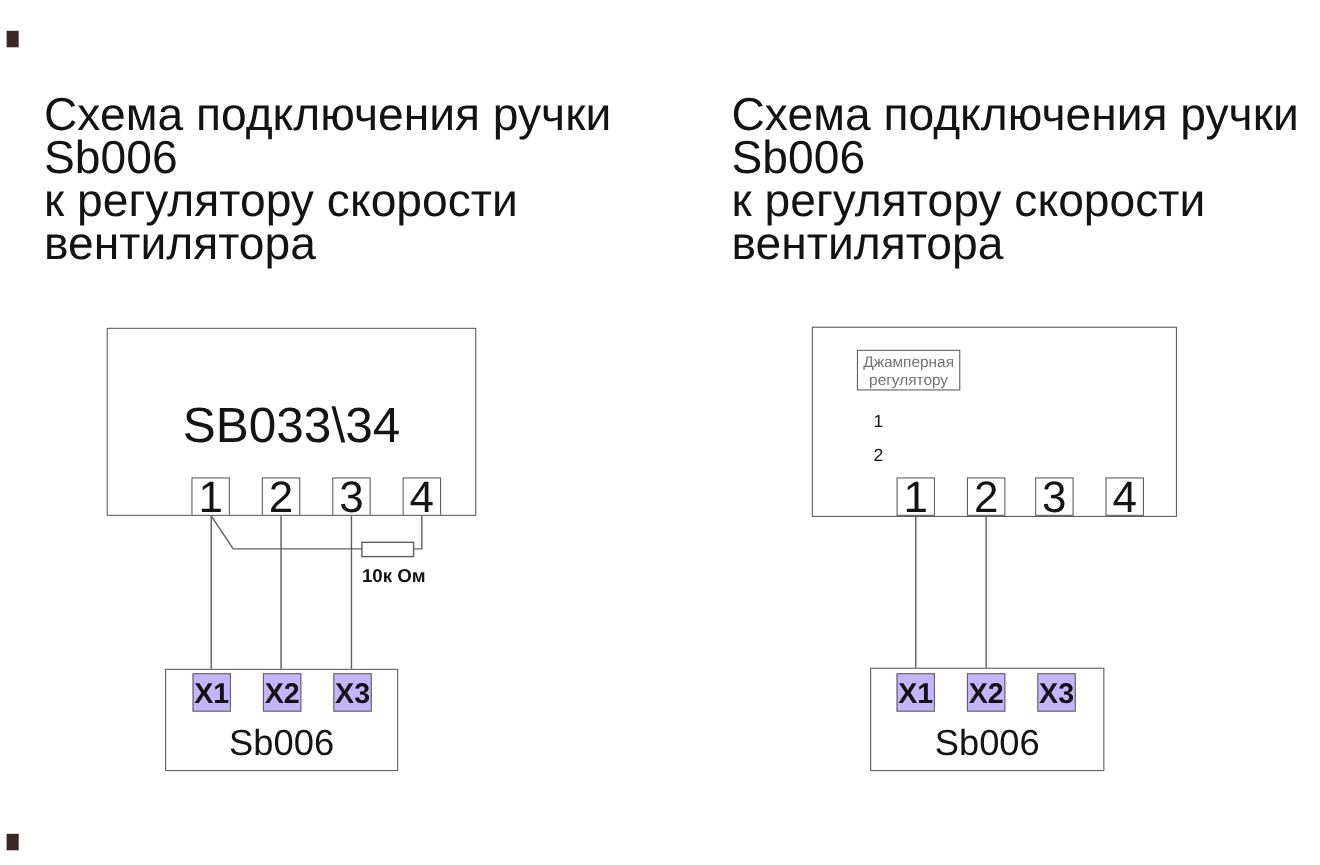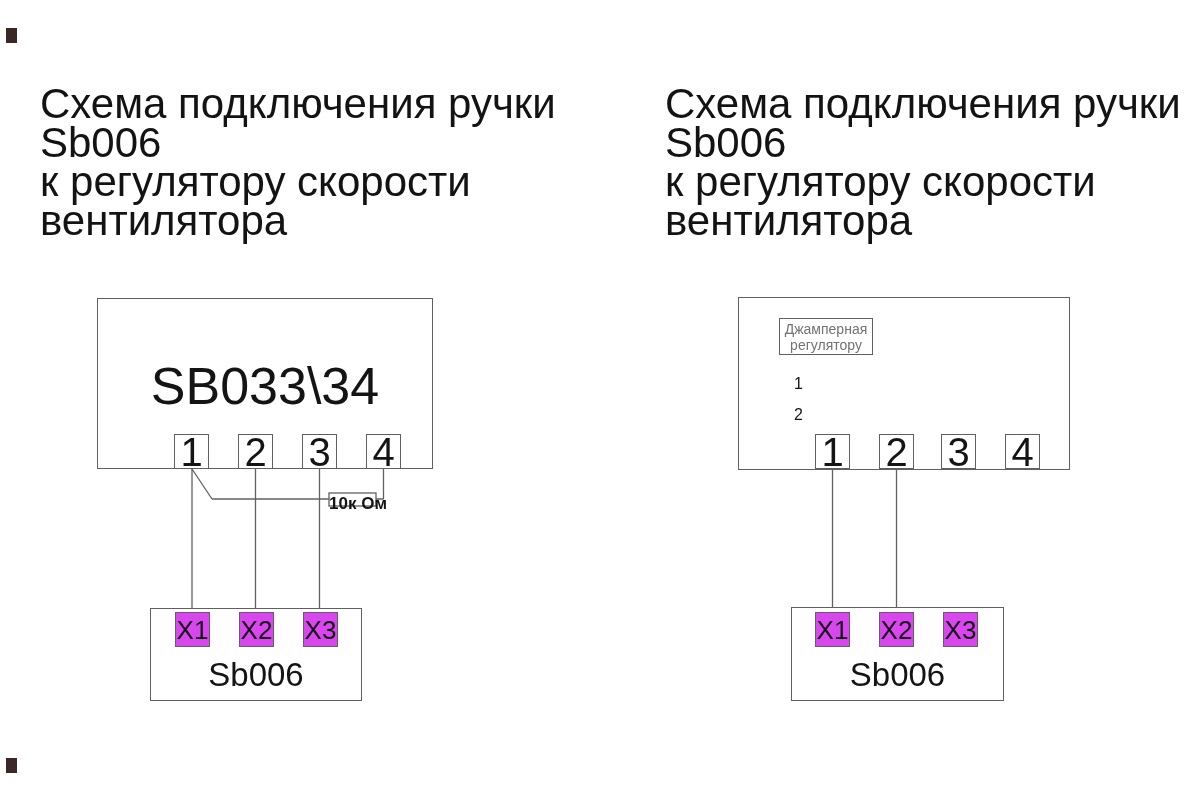--- a/index.html
+++ b/index.html
@@ -32,21 +32,21 @@
     position: absolute;
     border: 1px solid #606060;
     background: #ffffff;
   }
   .dev-box-left  { left: 97px;  top: 298px; width: 336px; height: 171px; }
   .dev-box-right { left: 738px; top: 297px; width: 332px; height: 173px; }
 
   .dev-label {
     position: absolute;
     text-align: center;
-    font-size: 52px;
+    font-size: 45px;
     line-height: 39px;
     color: #141414;
     white-space: nowrap;
   }
   .dev-label-left  { left: 97px;  top: 367px; width: 336px; }
   .dev-label-right { left: 744px; top: 367px; width: 332px; }
 
   .term {
     position: absolute;
     width: 35px; height: 35px;
@@ -54,23 +54,23 @@
     background: #ffffff;
     text-align: center;
     font-size: 40px;
     line-height: 35px;
     color: #141414;
   }
   .xterm {
     position: absolute;
     width: 35px; height: 35px;
     border: 1px solid #606060;
-    background: #d946ef;
-    text-align: center;
-    font-weight: normal;
+    background: #c4b5fd;
+    text-align: center;
+    font-weight: bold;
     font-size: 26px;
     line-height: 34px;
     color: #141414;
   }
   .handle-box {
     position: absolute;
     border: 1px solid #606060;
     background: #ffffff;
   }
   .handle-box-left  { left: 150px; top: 608px; width: 212px; height: 93px; }
@@ -80,21 +80,21 @@
     text-align: center;
     font-size: 33px;
     line-height: 33px;
     color: #141414;
   }
   .handle-label-left  { left: 150px; top: 658px; width: 212px; }
   .handle-label-right { left: 791px; top: 658px; width: 213px; }
 
   .resistor-label {
     position: absolute;
-    left: 323px; top: 494px; width: 70px;
+    left: 323px; top: 514px; width: 70px;
     text-align: center;
     font-weight: bold;
     font-size: 17px;
     color: #141414;
     white-space: nowrap;
   }
   .jumper-note {
     position: absolute;
     left: 747px; top: 318px;
     width: 94px; height: 37px;

